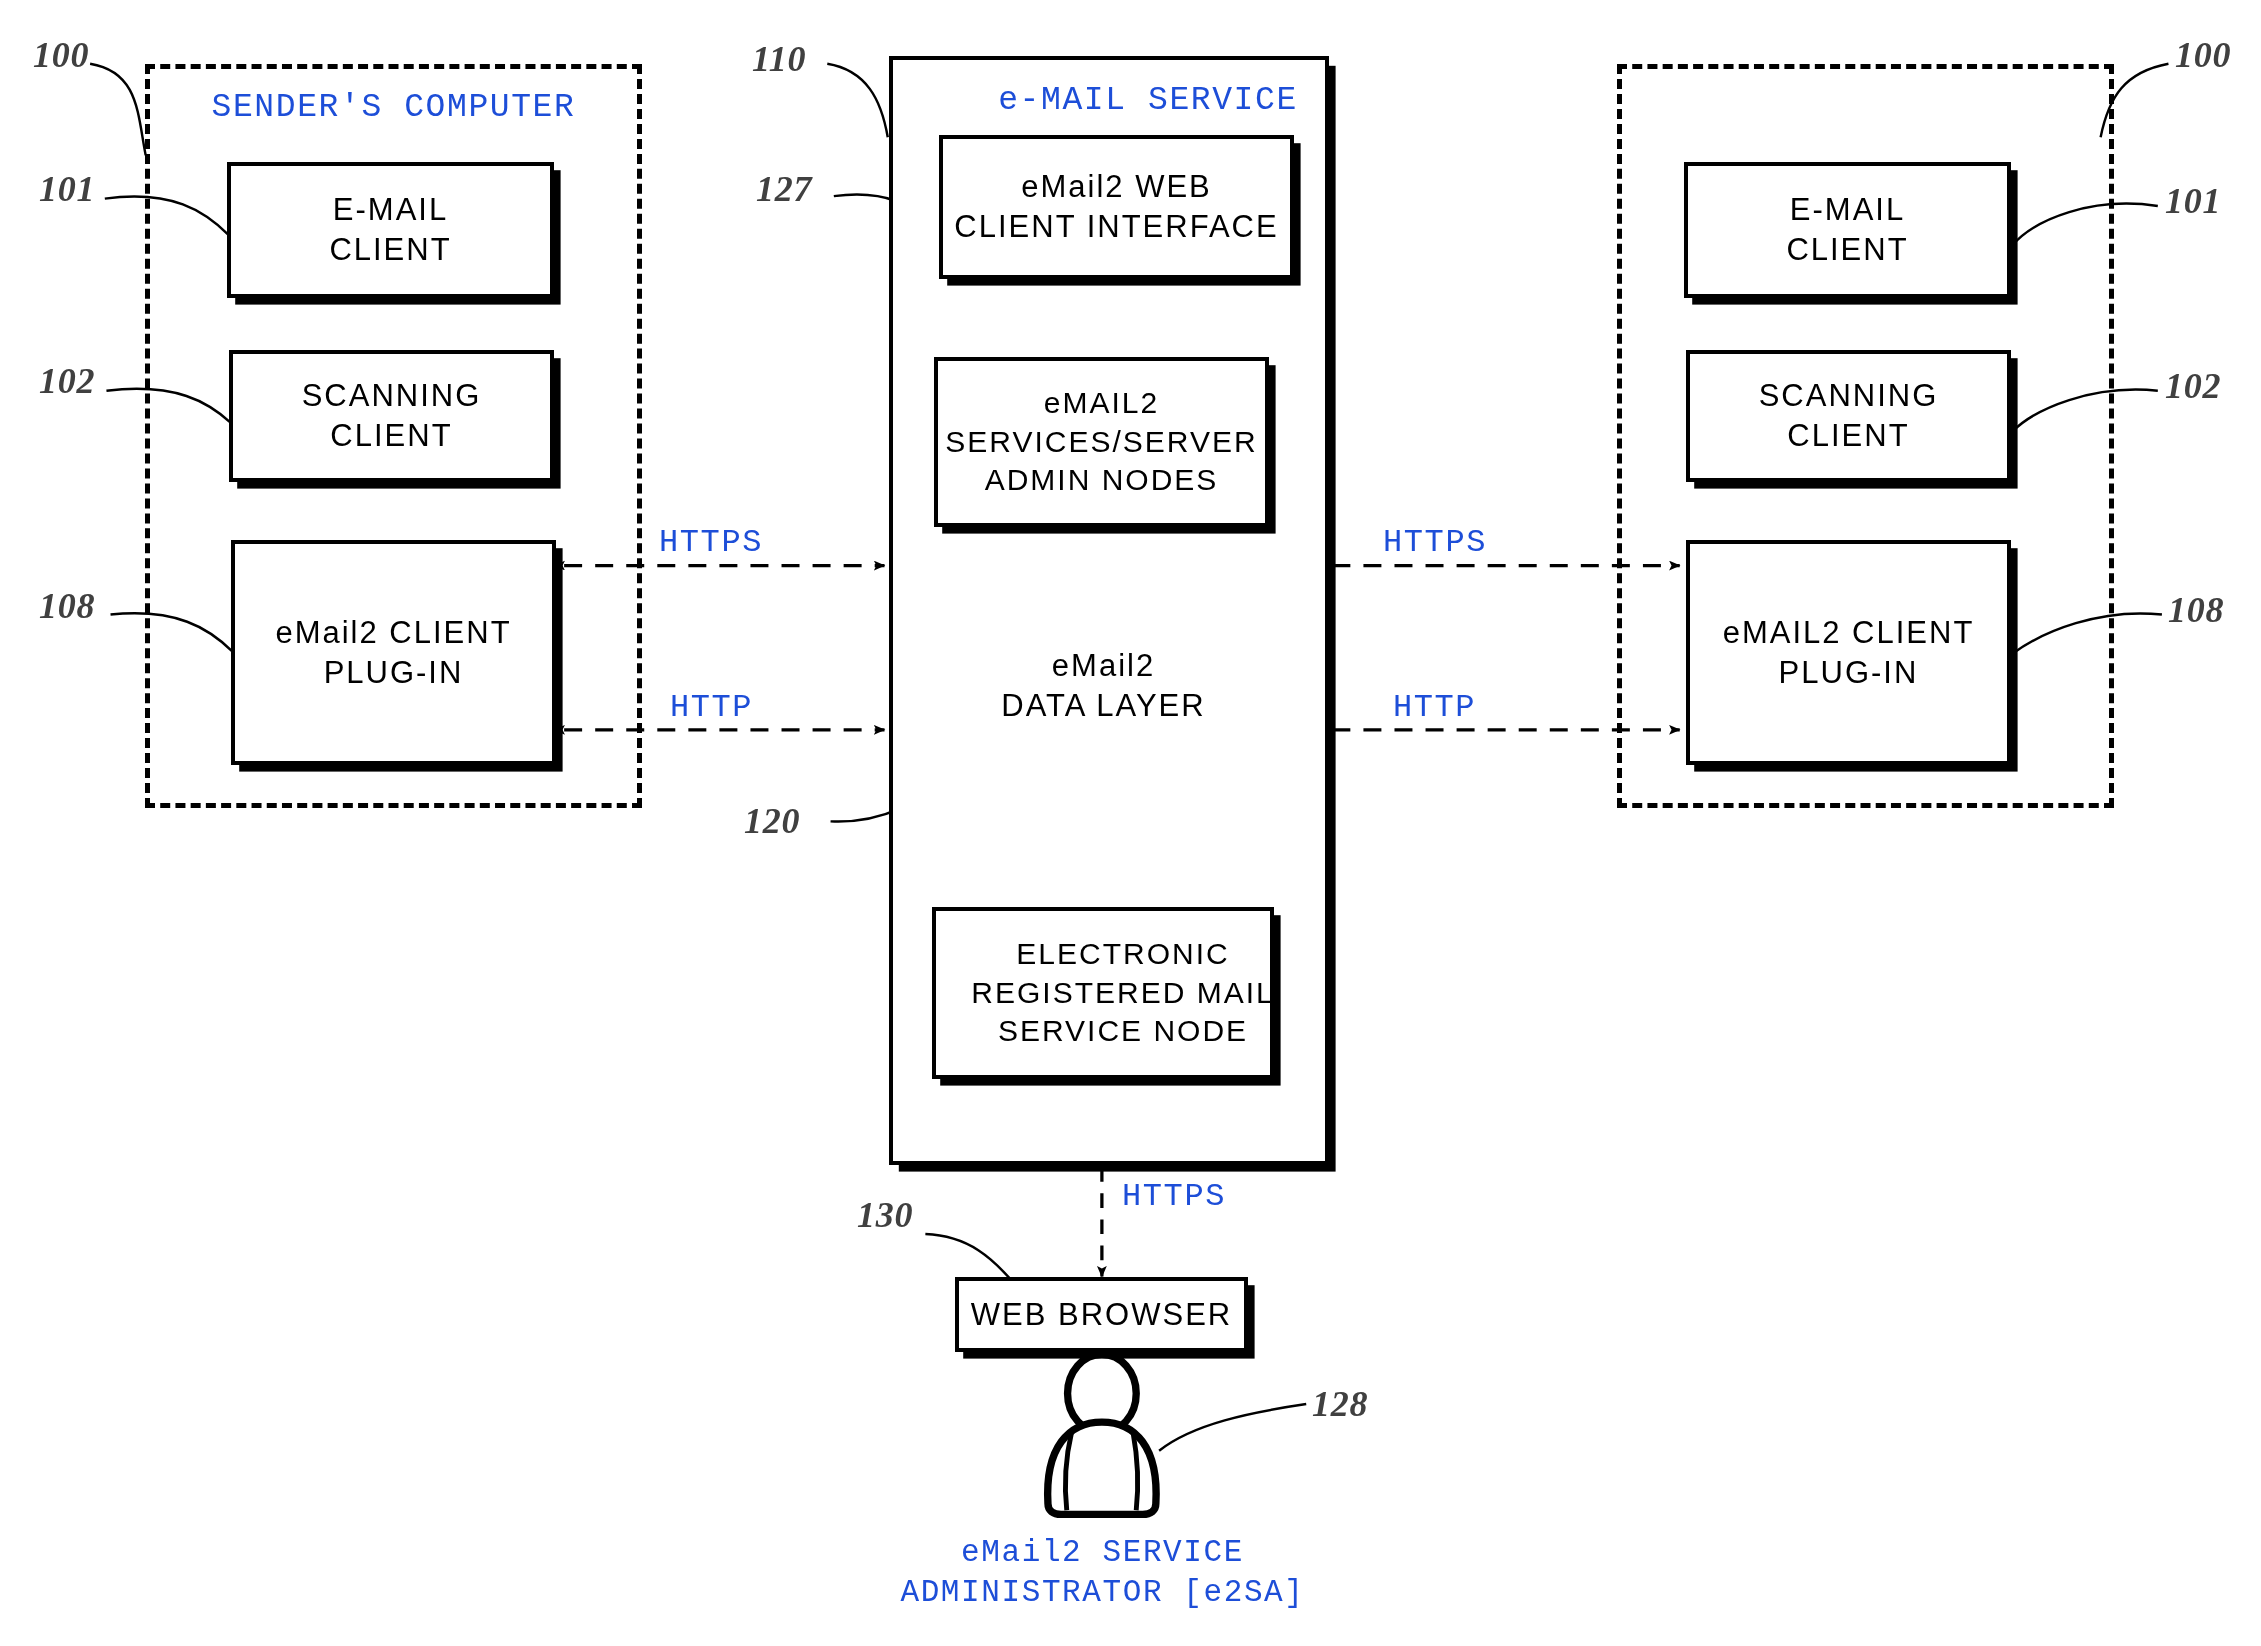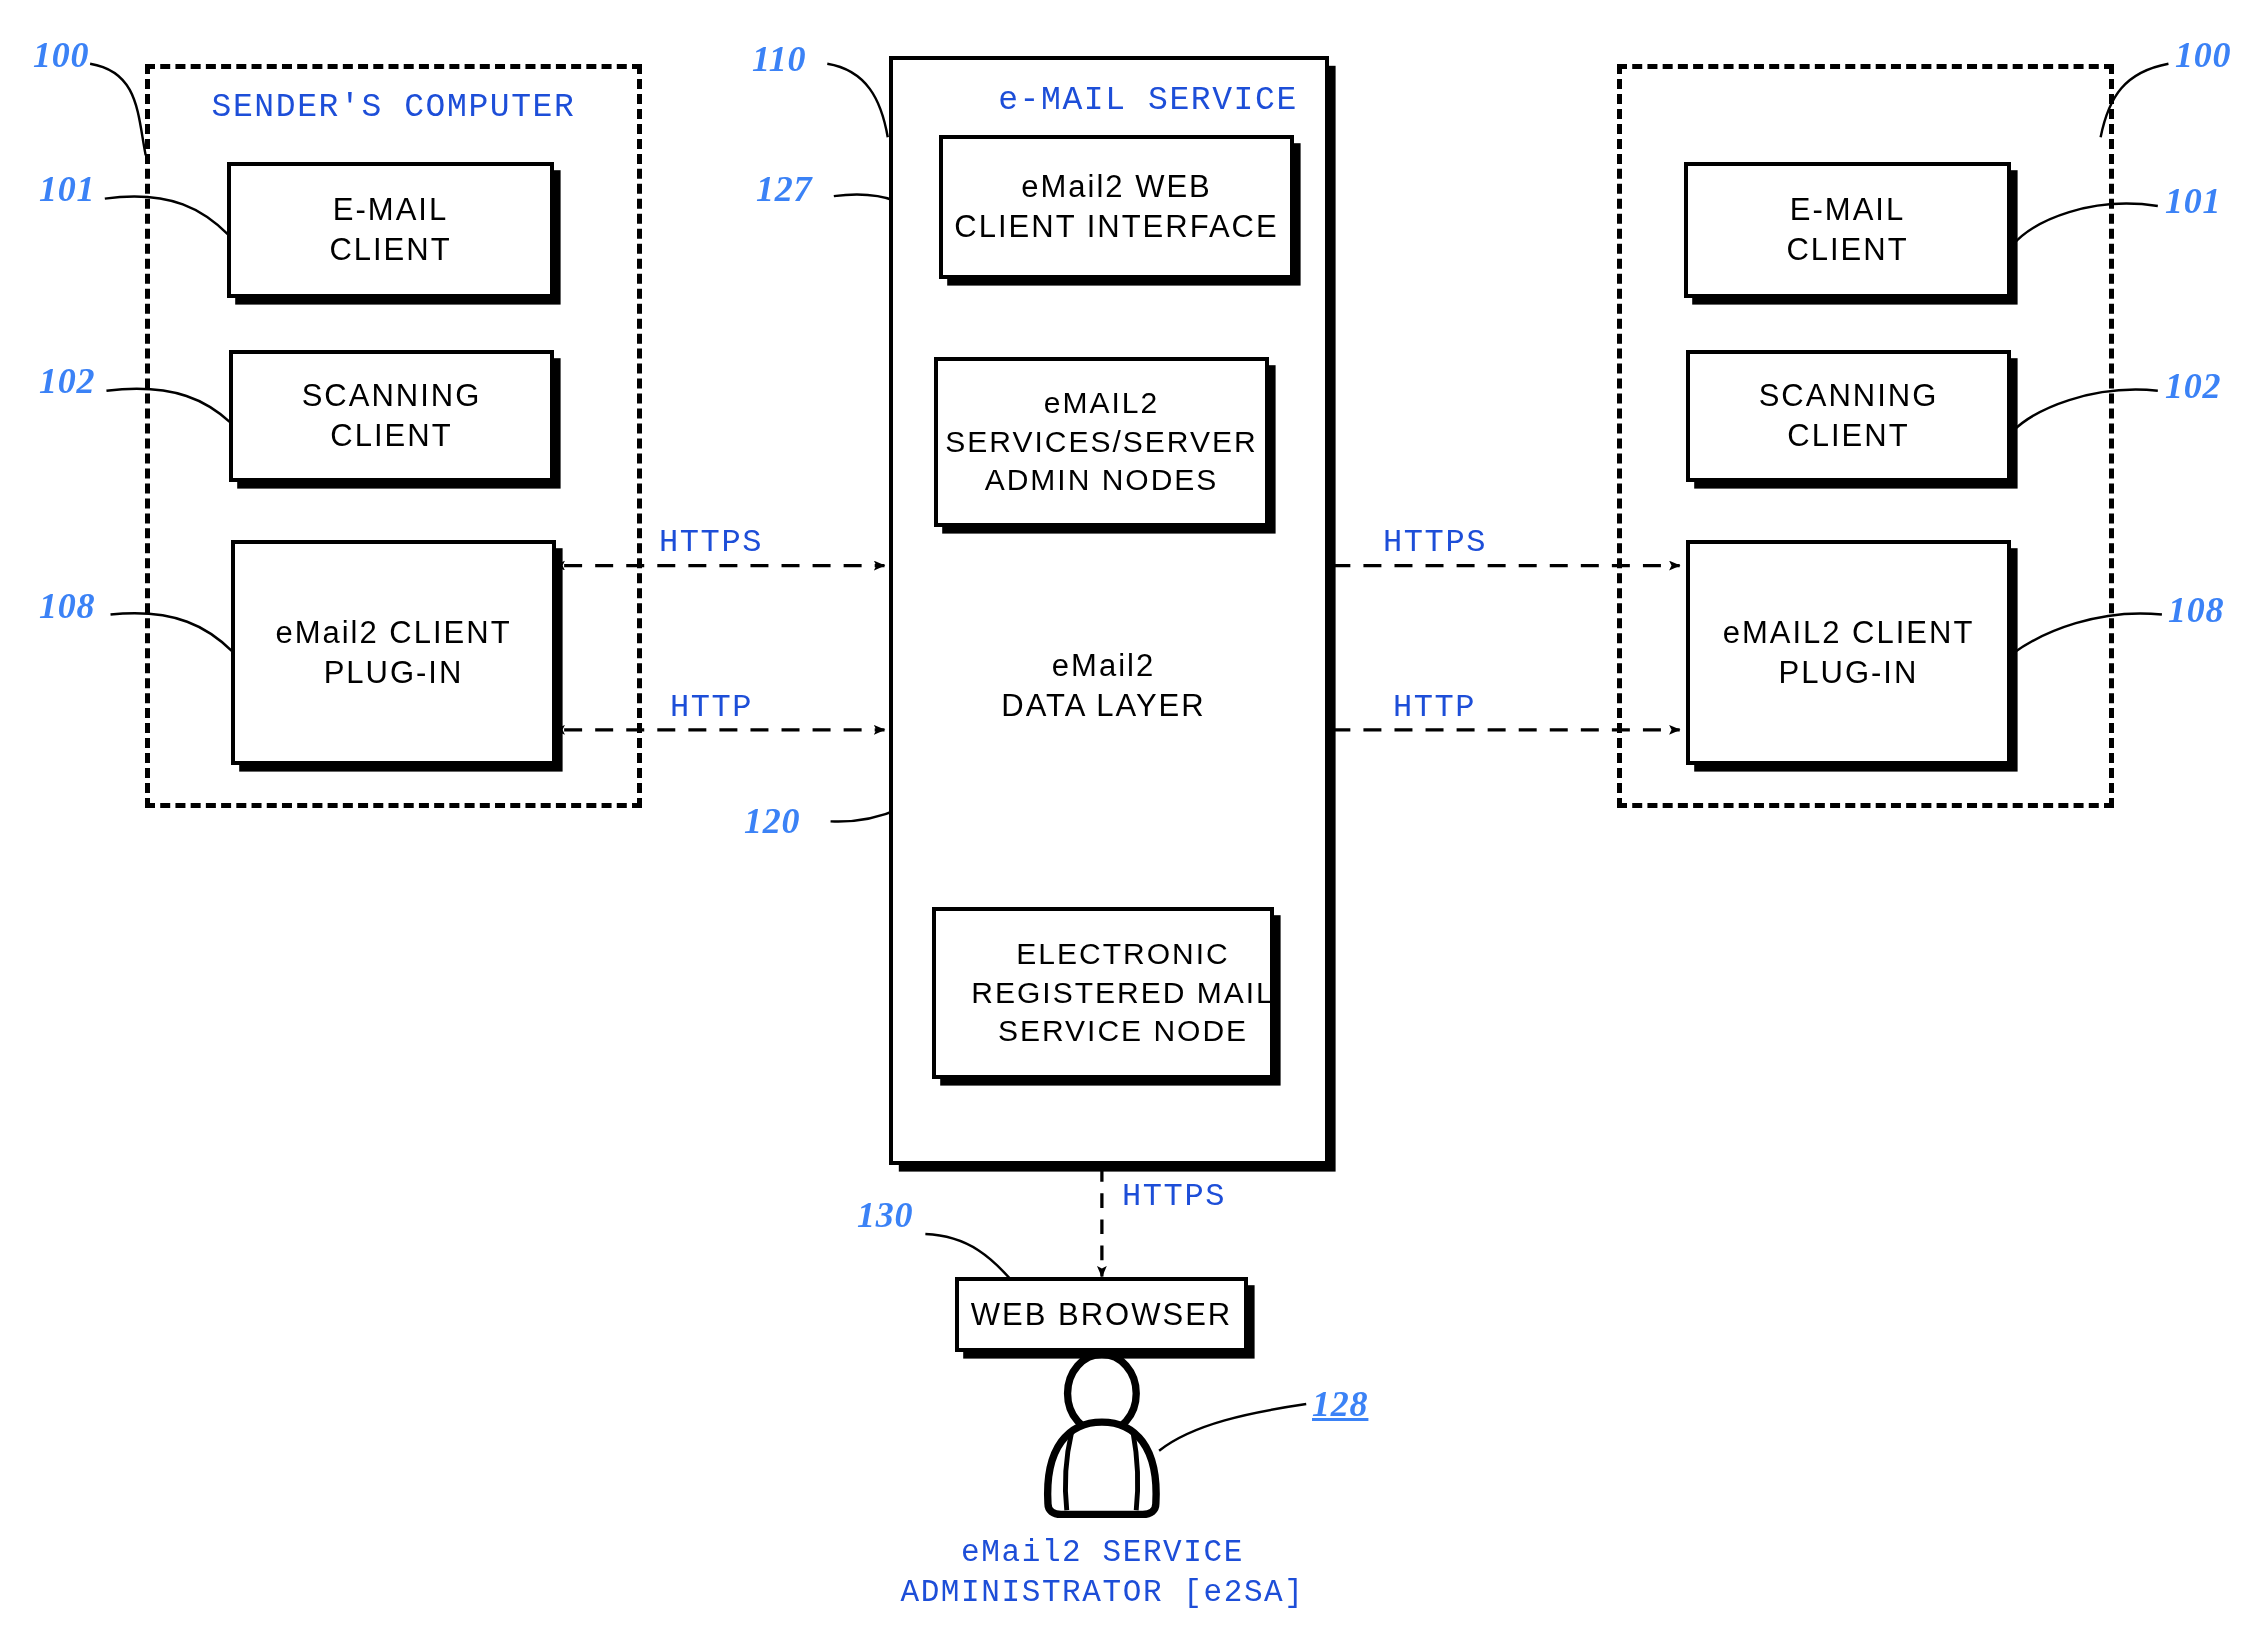--- a/index.html
+++ b/index.html
@@ -35,21 +35,21 @@
   }
   .tx.big   { font-size: 33px; }
   .tx.mid   { font-size: 31px; }
   .proto {
     font-size: 32px;
     letter-spacing: 1.6px;
   }
   
   .ref {
     position: absolute;
-    color: #3b82f6;
+    color: #404040;
     font-family: "Liberation Serif", serif;
     font-style: italic;
     font-weight: 700;
     font-size: 36px;
     letter-spacing: 0.8px;
     white-space: nowrap;
   }
   .centerer {
     display: flex;
     align-items: center;
@@ -257,19 +257,19 @@
   <div class="tx proto" style="left:1365px; top:687px; width:139px;">HTTP</div>
   <div class="tx proto" style="left:1122px; top:1176px; width:164px; text-align:left;">HTTPS</div>
 
   <div class="ref" style="left:857px; top:1194px;">130</div>
   <div class="box" style="left:955px; top:1277px; width:293px; height:75px;">
     <div class="centerer">
       <div class="lbl mid" style="font-size:31px;">WEB BROWSER</div>
     </div>
   </div>
 
-  <div class="ref" style="left:1312px; top:1383px;text-decoration:underline;">128</div>
+  <div class="ref" style="left:1312px; top:1383px;">128</div>
 
   <div class="tx mid" style="left:857px; top:1533px; width:491px; font-size:31px;">eMail2 SERVICE
 ADMINISTRATOR [e2SA]</div>
 
 </div>
 
 
 </body></html>

